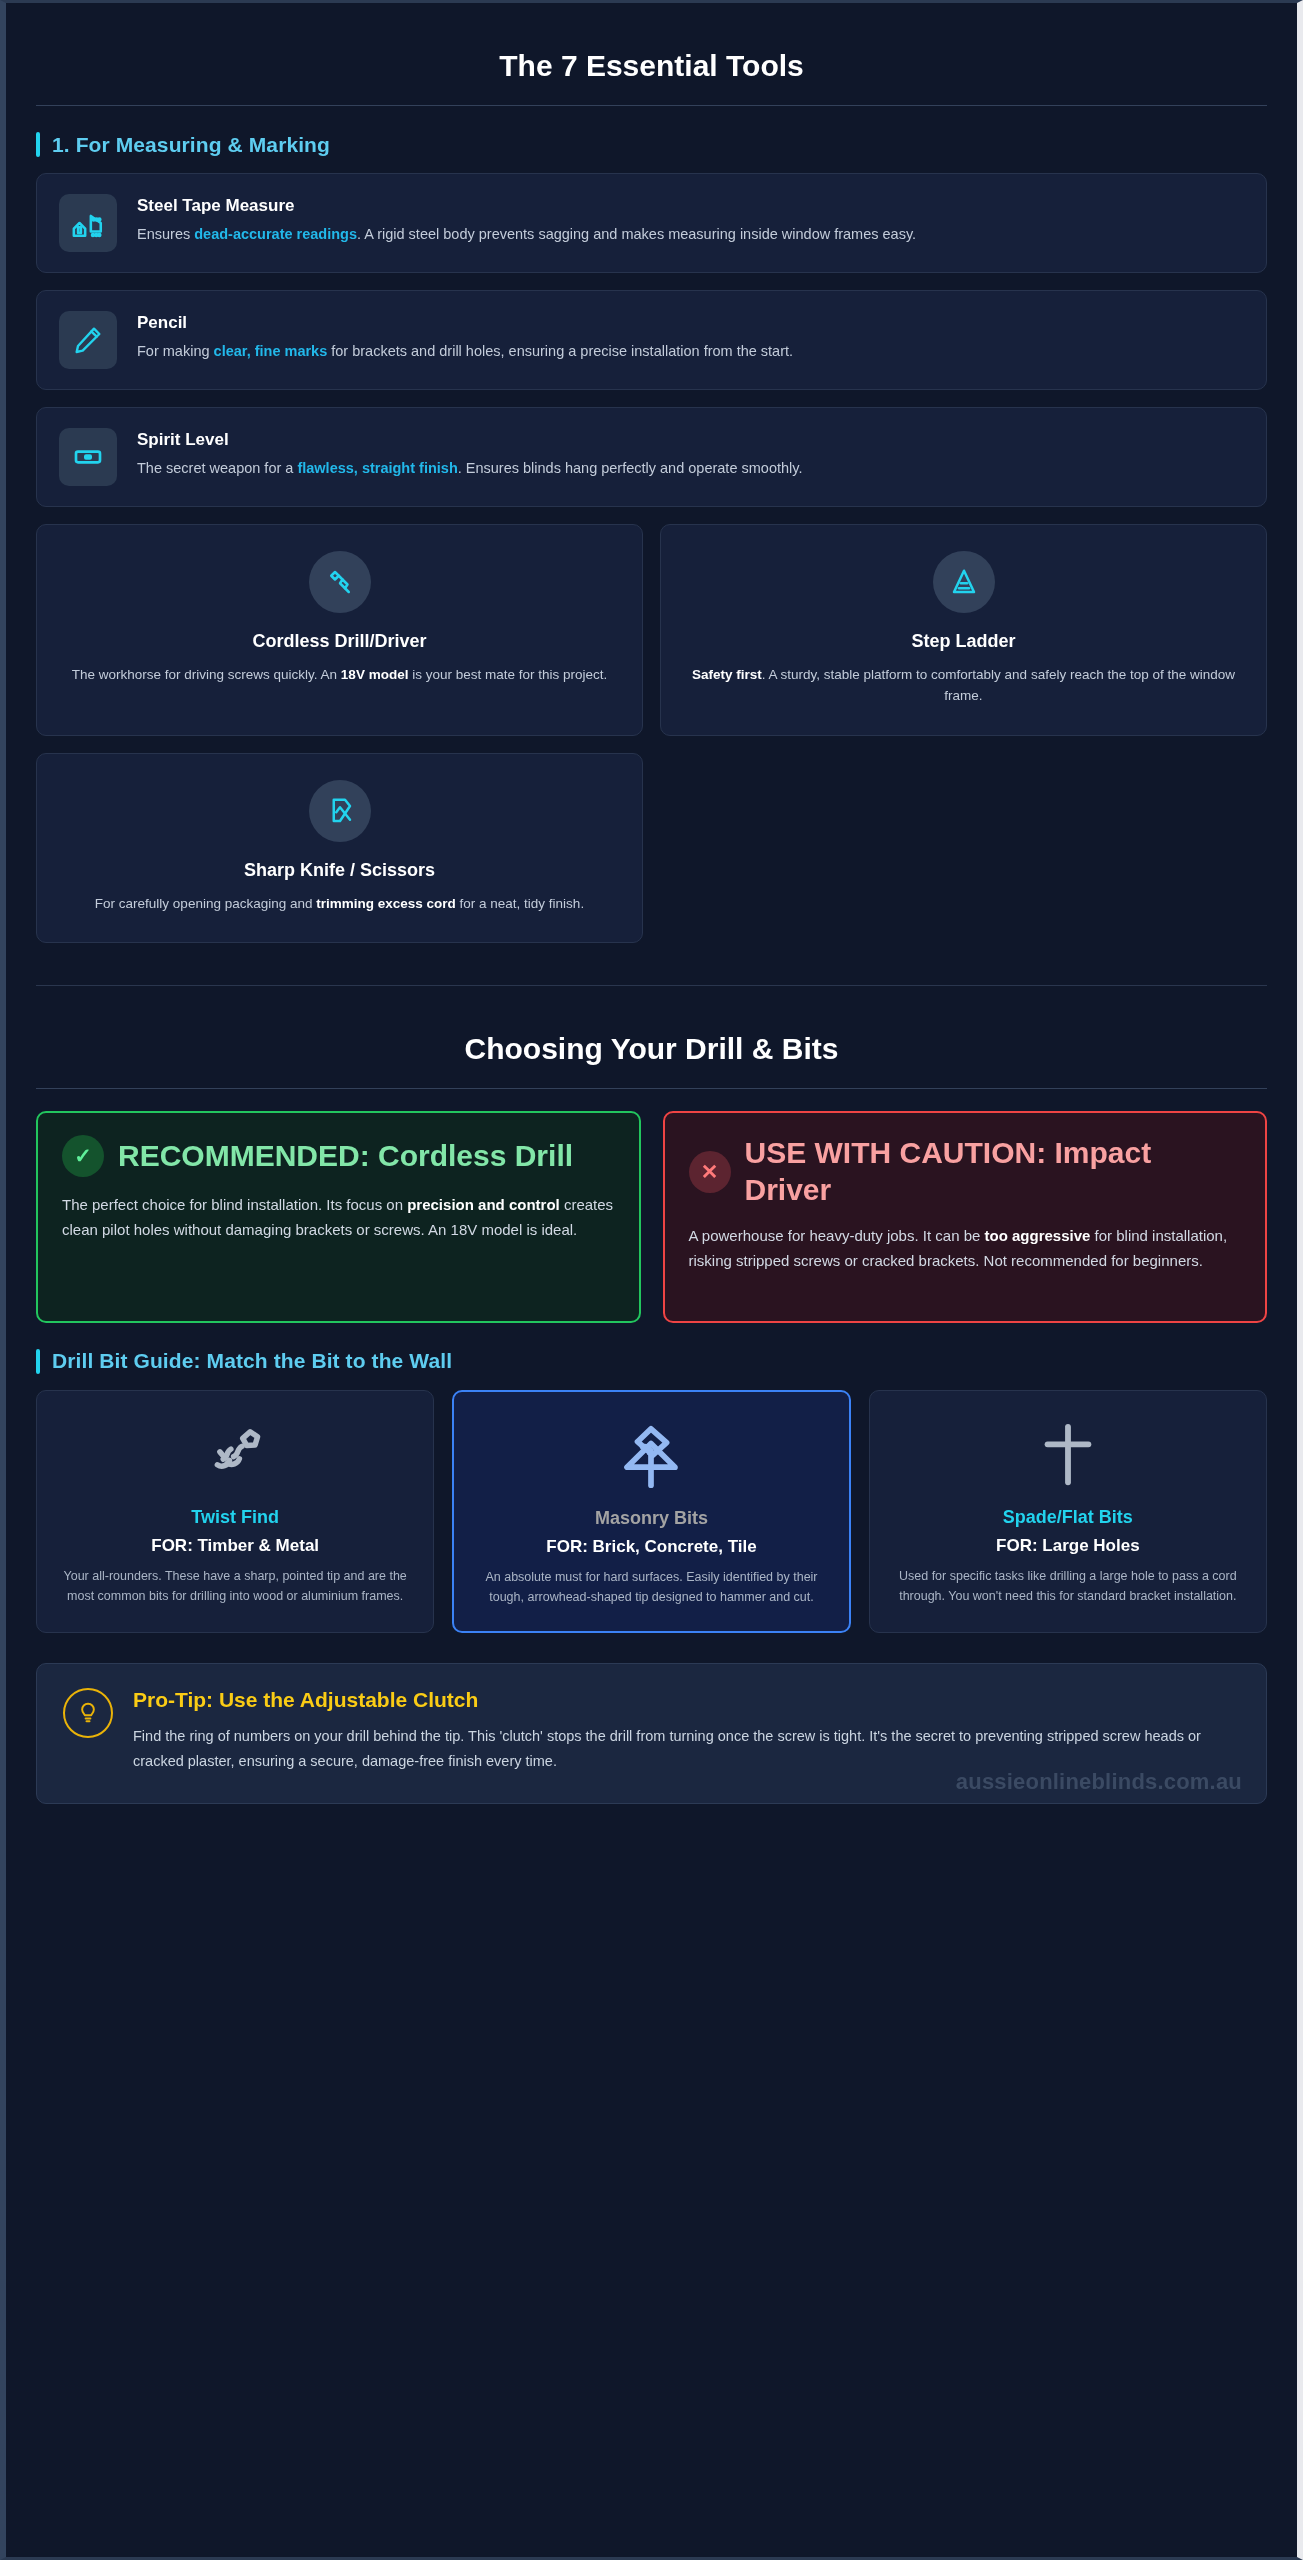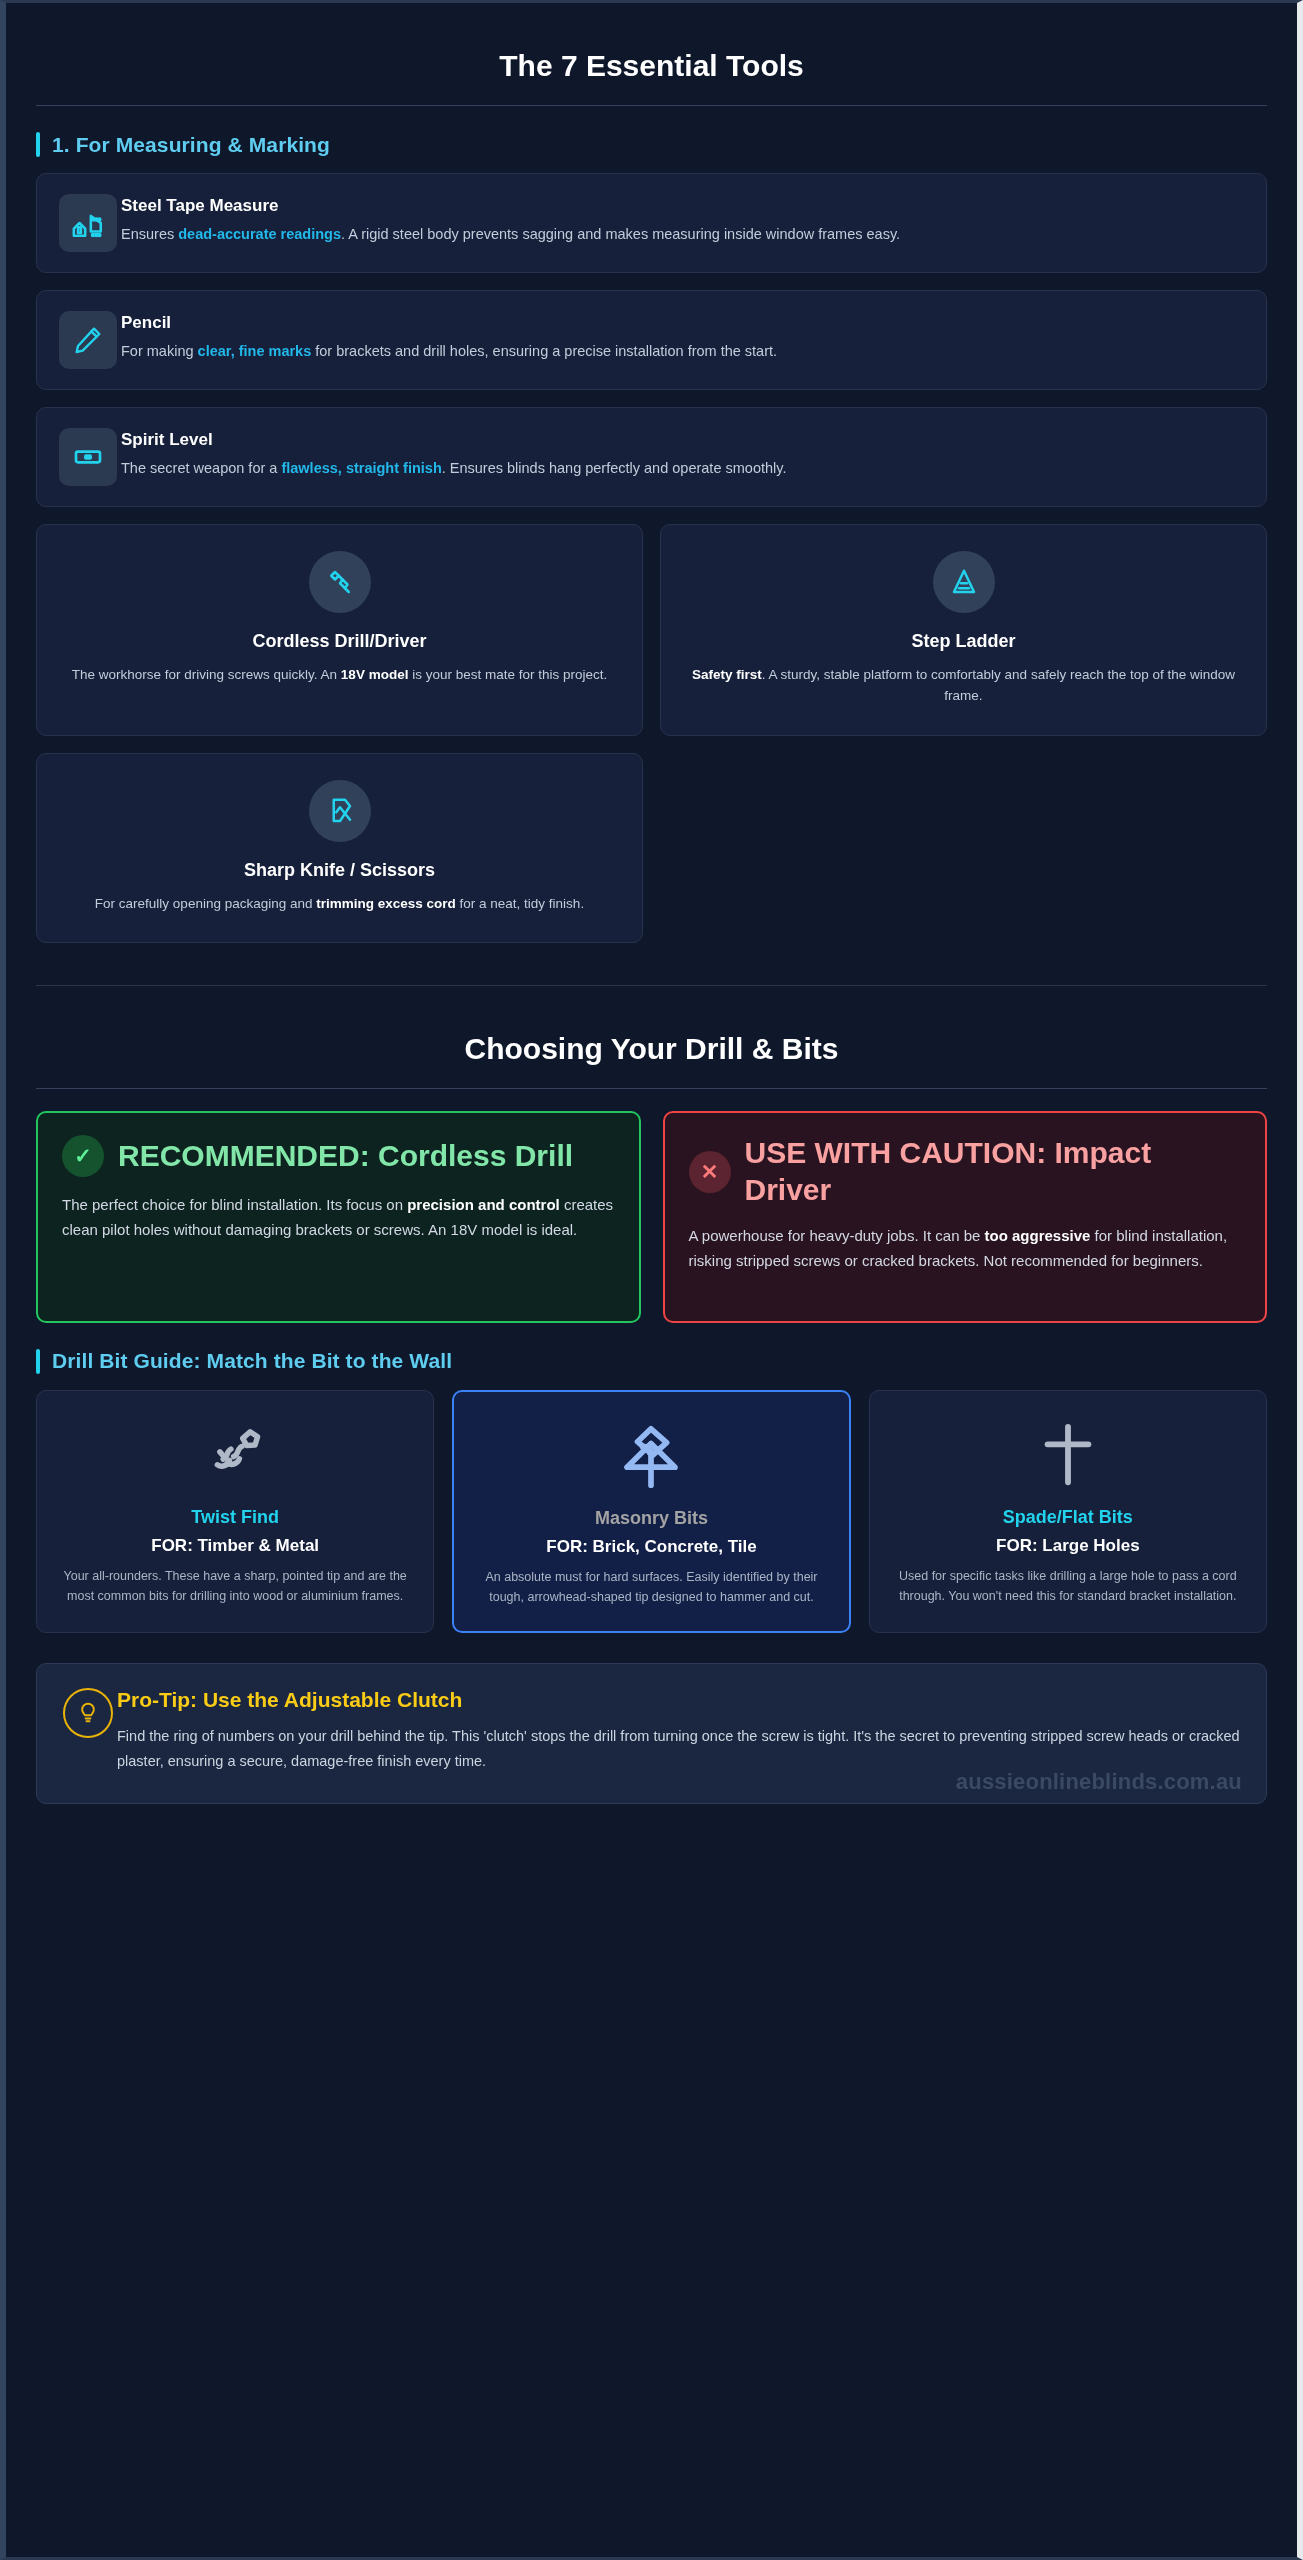--- a/index.html
+++ b/index.html
@@ -76,21 +76,21 @@
     font-size: 21px; font-weight: 700; color: #5ecdf0; letter-spacing: 0.1px;
   }
 
   
   .list-card {
     background: #16203a;
     border: 1px solid #27334d;
     border-radius: 10px;
     padding: 20px 22px;
     display: flex;
-    gap: 4px;
+    gap: 20px;
     align-items: flex-start;
     margin-bottom: 17px;
     min-height: 96px;
   }
   .list-card .iconbox {
     width: 58px; height: 58px; flex: 0 0 58px;
     background: #2b3a51;
     border-radius: 10px;
     display: flex; align-items: center; justify-content: center;
   }
@@ -179,21 +179,21 @@
   .bit .desc { font-size: 12.5px; color: #aab5c6; line-height: 1.62; }
 
   
   .protip {
     margin-top: 30px;
     background: #1b2740;
     border: 1px solid #2c3a55;
     border-radius: 10px;
     padding: 24px 26px 30px 26px;
     display: flex;
-    gap: 4px;
+    gap: 20px;
     position: relative;
   }
   .protip .bulb {
     width: 50px; height: 50px; flex: 0 0 50px;
     border: 2px solid #eab308;
     border-radius: 50%;
     display: flex; align-items: center; justify-content: center;
   }
   .protip .pt-title {
     font-size: 21px; font-weight: 700; color: #facc15; margin-bottom: 12px;

